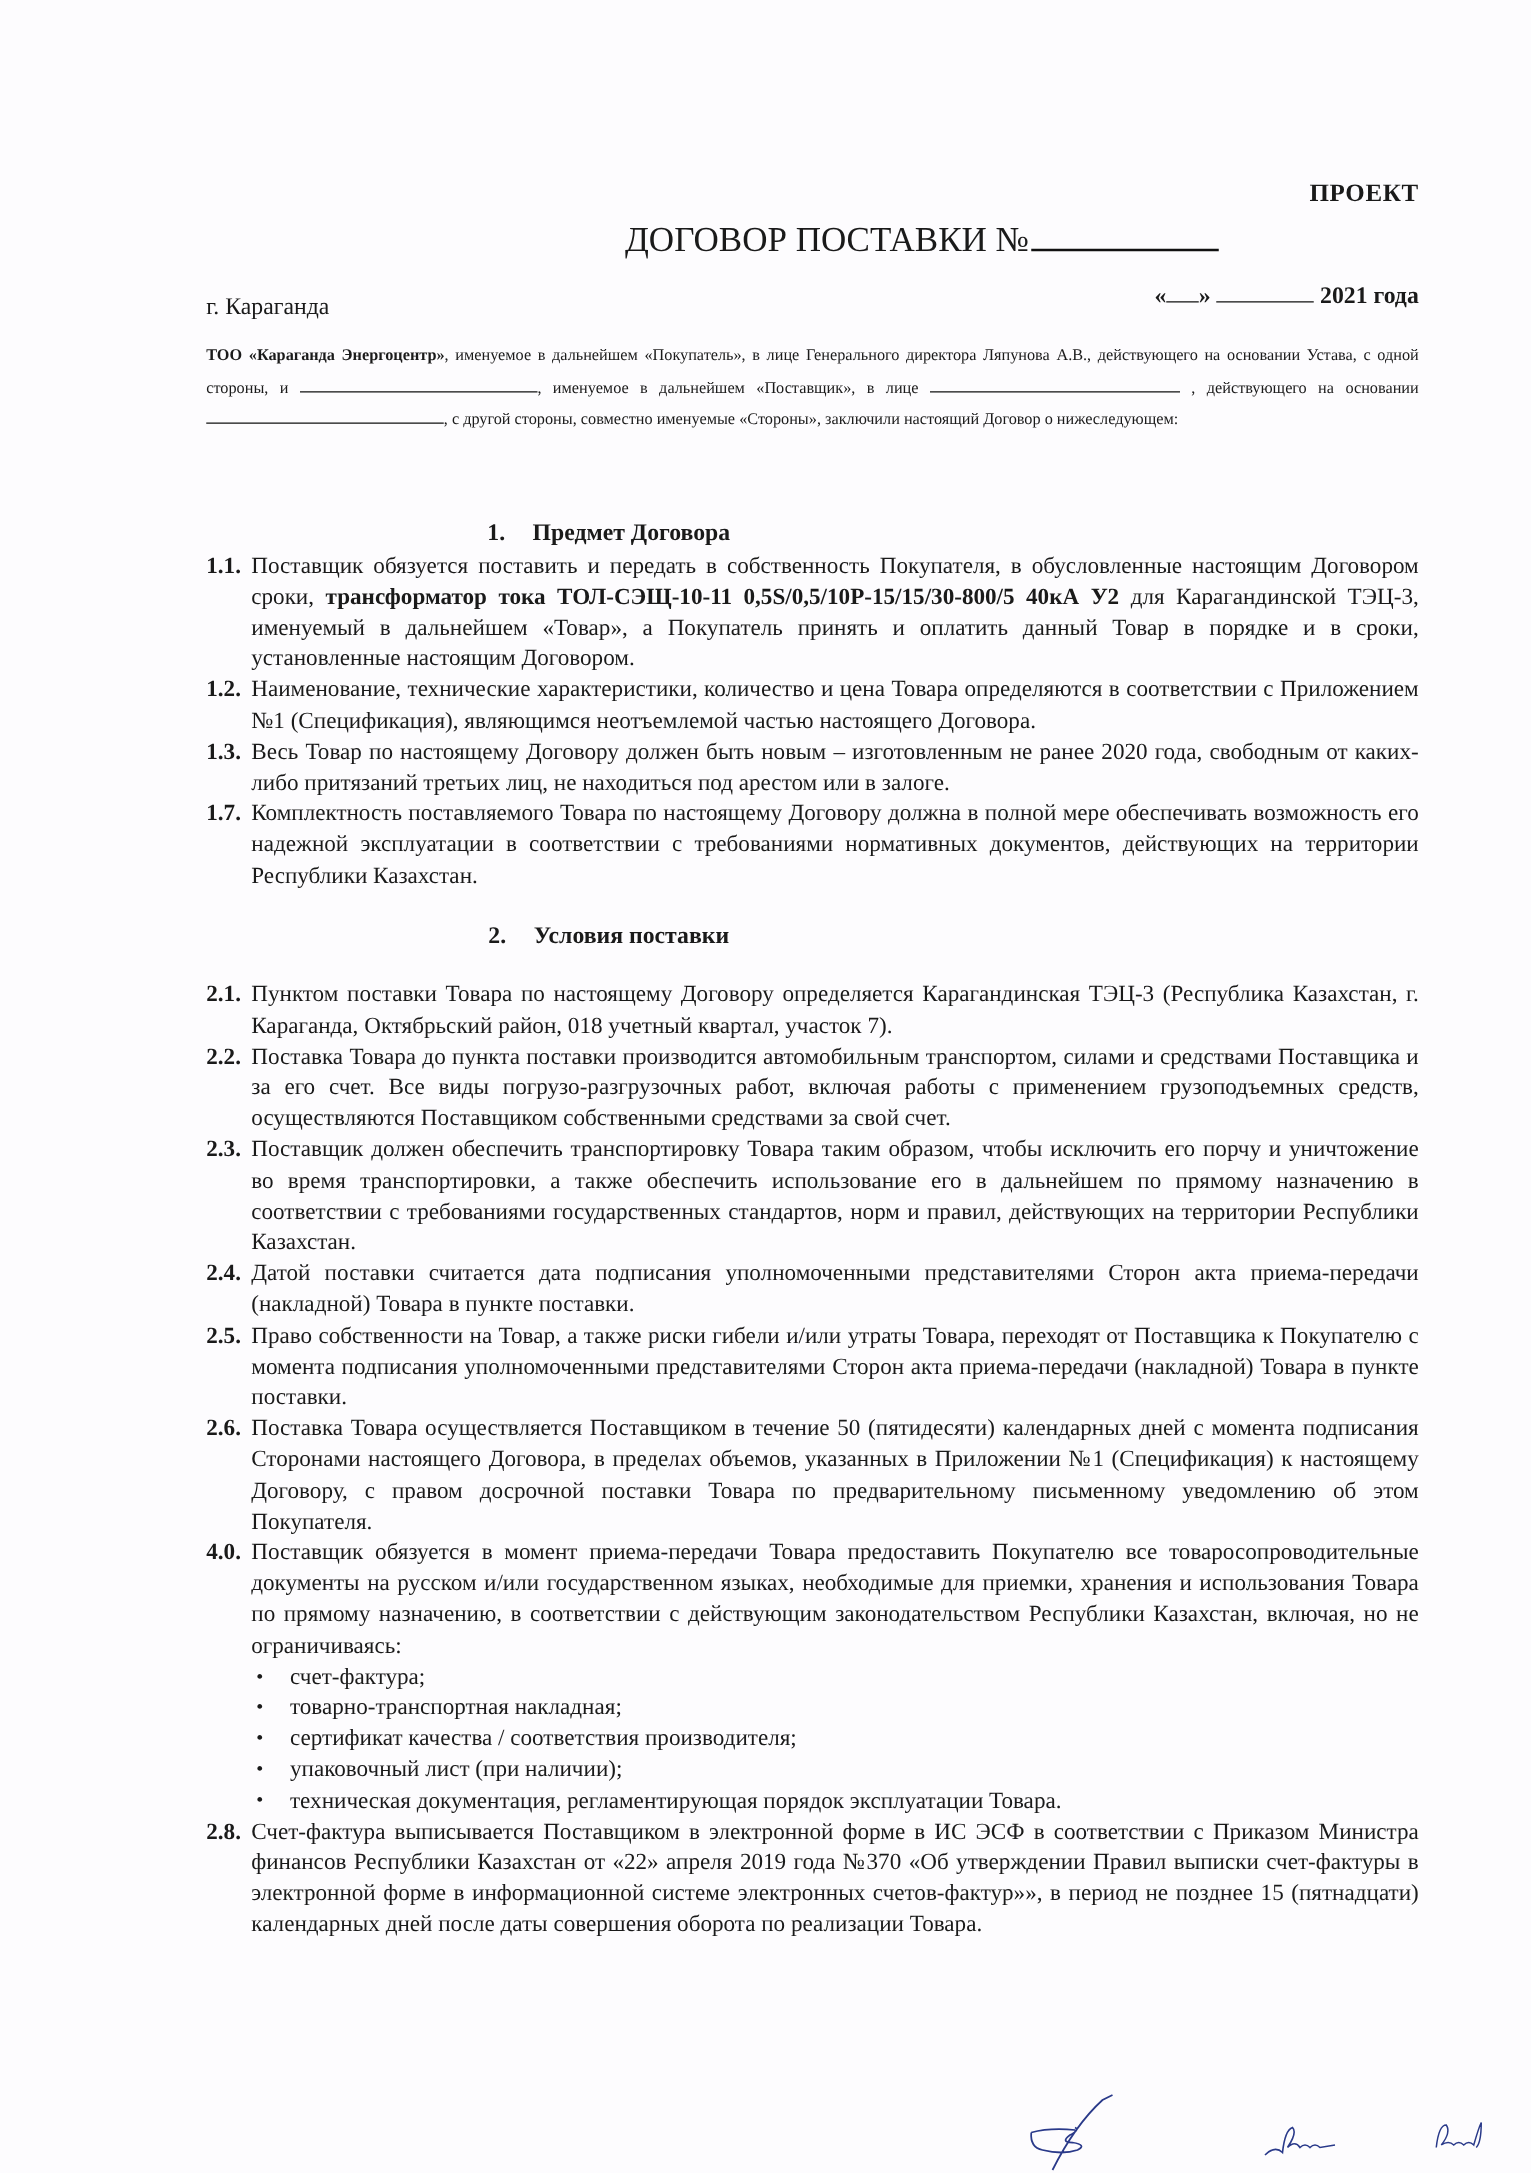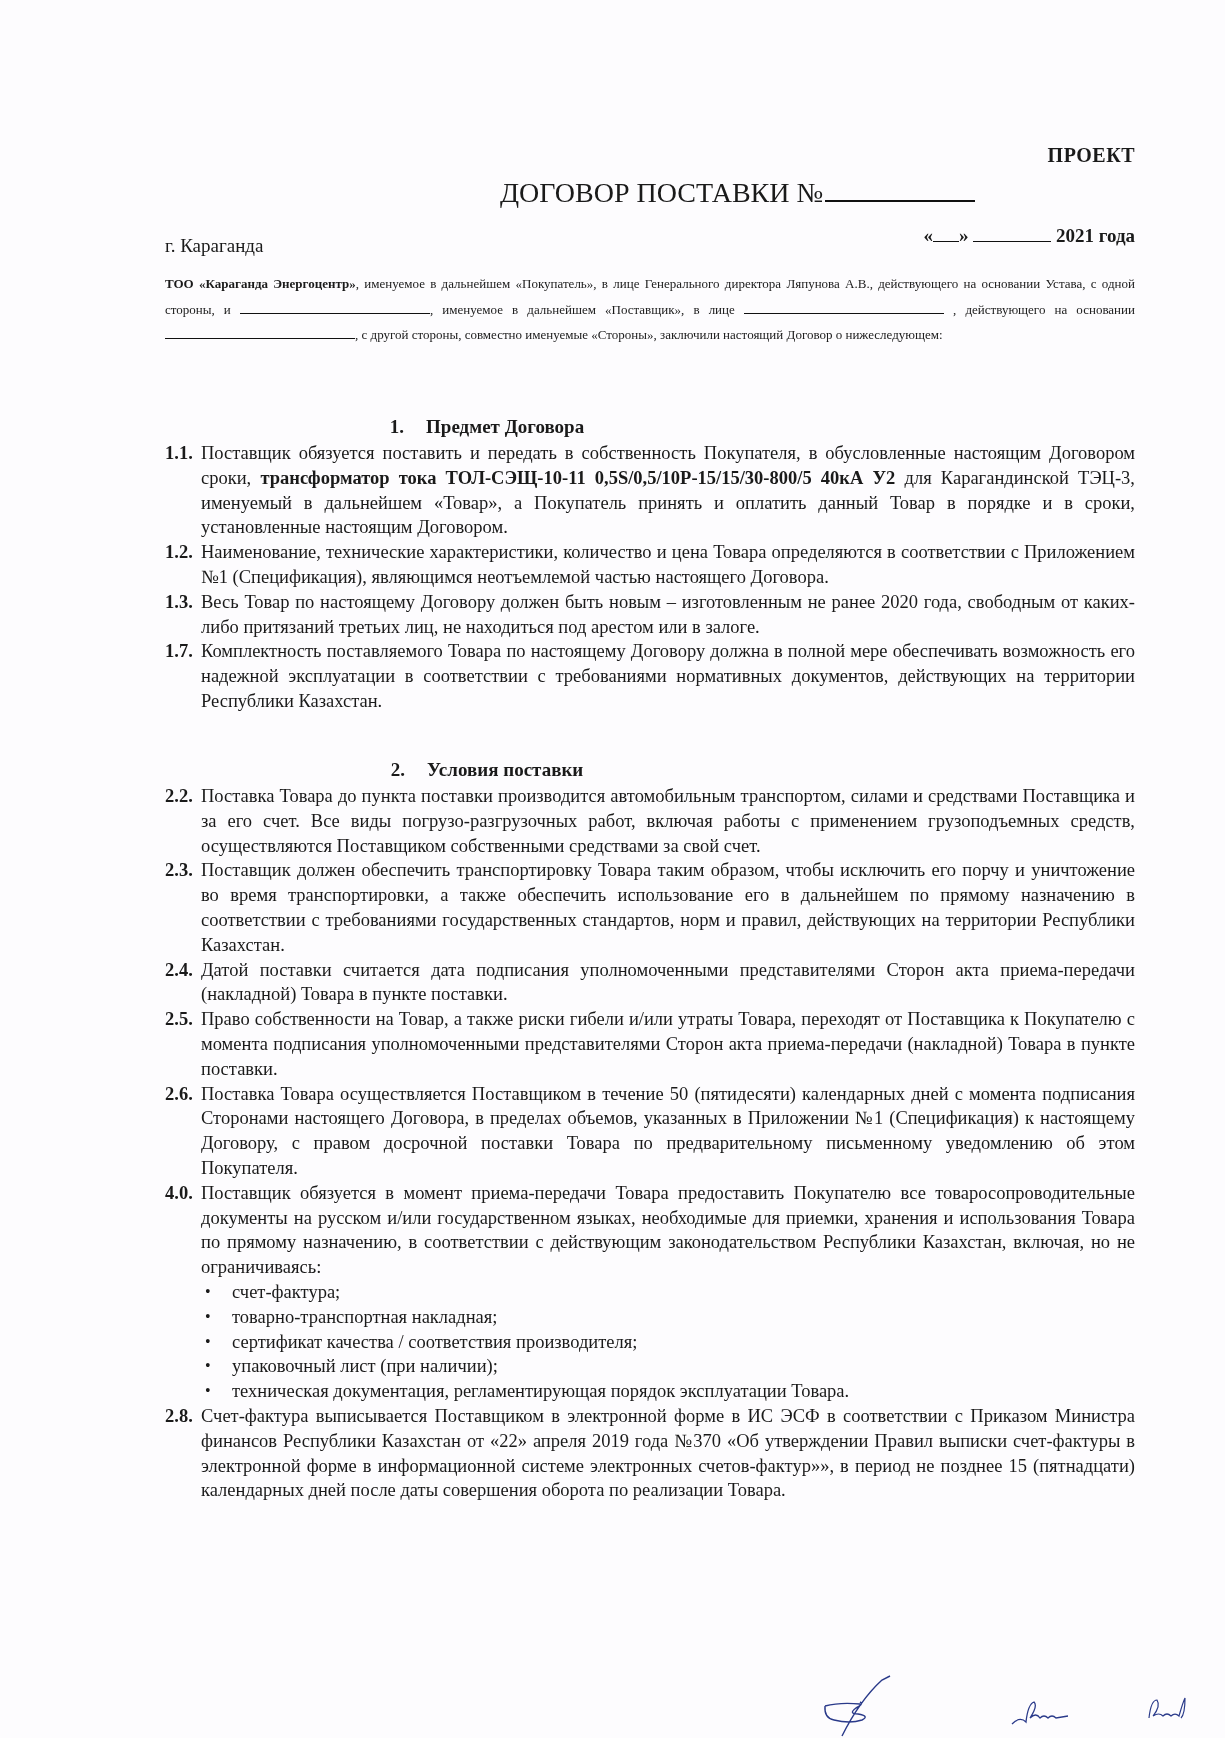--- a/index.html
+++ b/index.html
@@ -85,25 +85,29 @@
   <div class="clause">
     <span class="num">1.3.</span>
     <span class="body">Весь Товар по настоящему Договору должен быть новым – изготовленным не ранее 2020 года, свободным от каких-либо притязаний третьих лиц, не находиться под арестом или в залоге.</span>
   </div>
   <div class="clause">
     <span class="num">1.7.</span>
     <span class="body">Комплектность поставляемого Товара по настоящему Договору должна в полной мере обеспечивать возможность его надежной эксплуатации в соответствии с требованиями нормативных документов, действующих на территории Республики Казахстан.</span>
   </div>
 </div>
 
-<div class="section-head" style="top:759px">
+<div class="section-head" style="top:738px">
   <span class="num">2.</span><span>Условия поставки</span>
 </div>
 
 <div class="clauses" style="top:784px">
+  <div class="clause">
+    <span class="num">2.1.</span>
+    <span class="body">Пунктом поставки Товара по настоящему Договору определяется Карагандинская ТЭЦ-3 (Республика Казахстан, г. Караганда, Октябрьский район, 018 учетный квартал, участок 7).</span>
+  </div>
   <div class="clause">
     <span class="num">2.2.</span>
     <span class="body">Поставка Товара до пункта поставки производится автомобильным транспортом, силами и средствами Поставщика и за его счет. Все виды погрузо-разгрузочных работ, включая работы с применением грузоподъемных средств, осуществляются Поставщиком собственными средствами за свой счет.</span>
   </div>
   <div class="clause">
     <span class="num">2.3.</span>
     <span class="body">Поставщик должен обеспечить транспортировку Товара таким образом, чтобы исключить его порчу и уничтожение во время транспортировки, а также обеспечить использование его в дальнейшем по прямому назначению в соответствии с требованиями государственных стандартов, норм и правил, действующих на территории Республики Казахстан.</span>
   </div>
   <div class="clause">
     <span class="num">2.4.</span>

